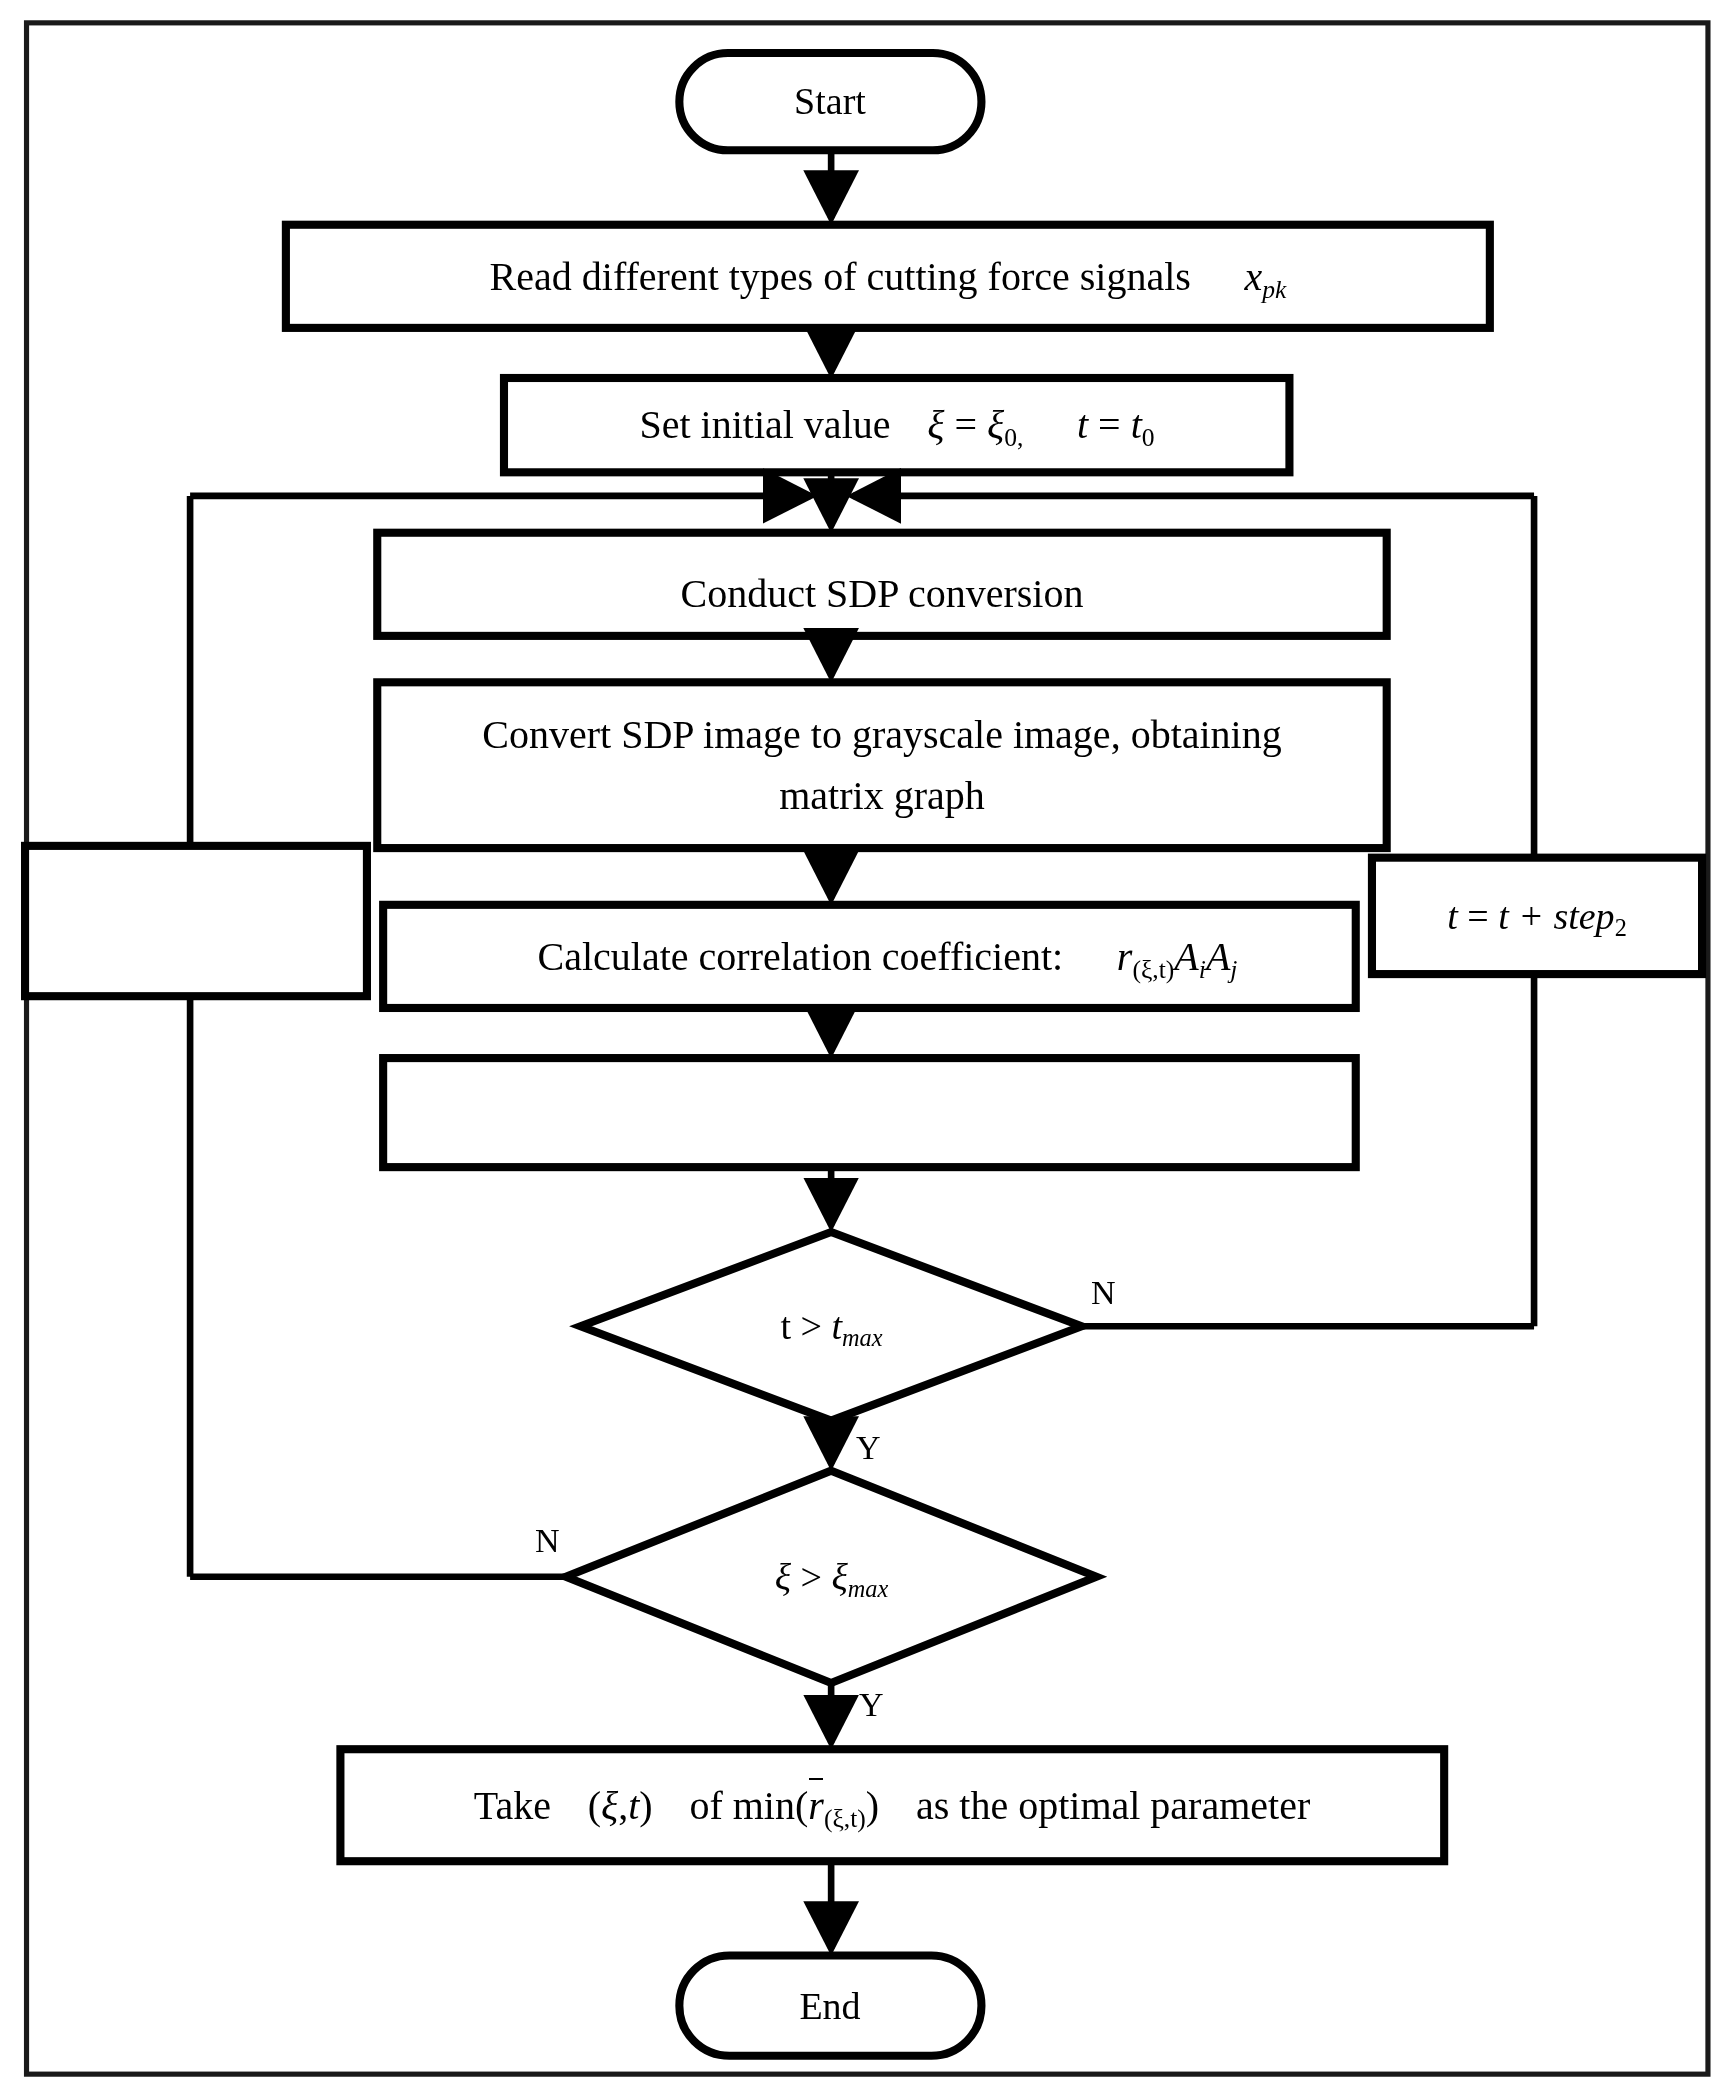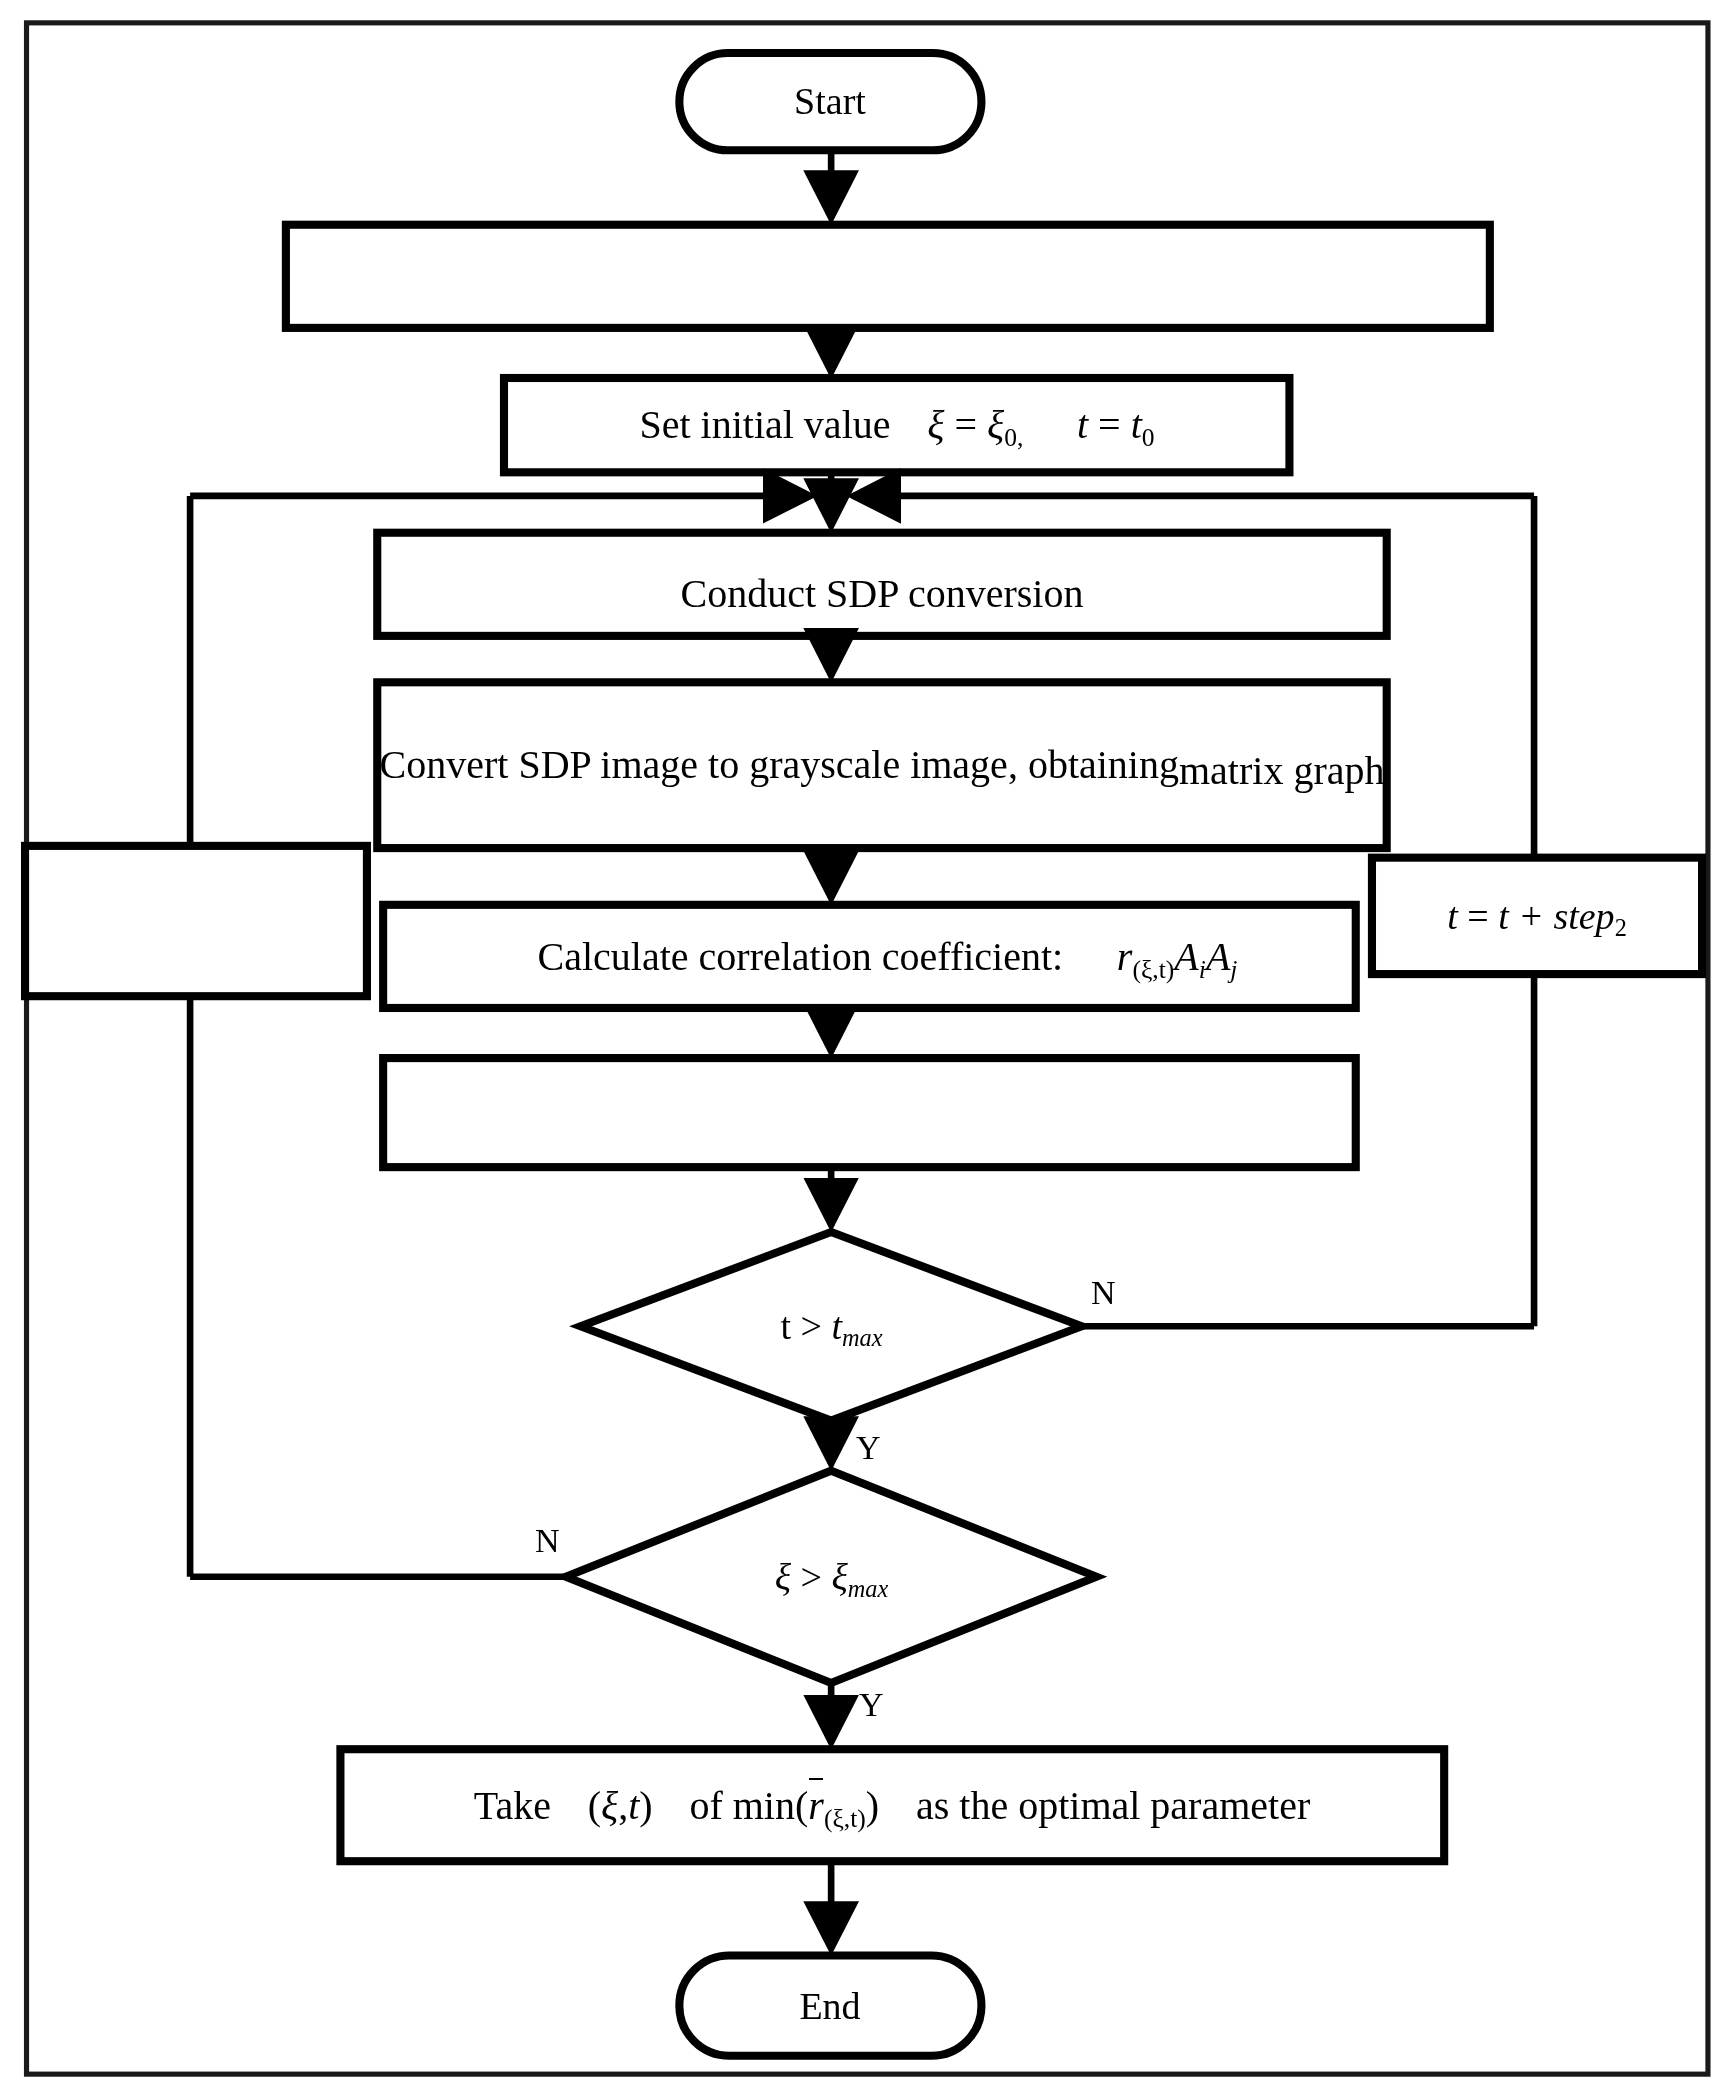--- a/index.html
+++ b/index.html
@@ -146,40 +146,47 @@
       <line x1="1128" y1="2284" x2="1128" y2="2365" marker-end="url(#arrow)"></line>
 
       <line x1="1128" y1="2526" x2="1128" y2="2645" marker-end="url(#arrow)"></line>
     </g>
   </svg>
 
   <div class="node-text t-term" style="left:679px;top:53px;width:302px;height:97px;">
     <span>Start</span>
   </div>
 
+  <div class="node-text t-proc" style="left:286px;top:225px;width:1204px;height:103px;">
+    <span>
+      <span>Read different types of cutting force signals</span>
+      <span class="sp"></span><span class="sp"></span>
+      <span class="mi">x</span><sub>pk</sub>
+    </span>
+  </div>
 
   <div class="node-text t-proc" style="left:504px;top:378px;width:786px;height:94px;">
     <span>
       <span>Set initial value</span>
       <span class="sp"></span>
       <span class="mi">ξ</span>
       <span class="mup">=</span>
       <span class="mi">ξ</span><sub class="upr">0,</sub>
       <span class="sp"></span><span class="sp"></span>
       <span class="mi">t</span>
       <span class="mup">=</span>
       <span class="mi">t</span><sub class="upr">0</sub>
     </span>
   </div>
 
   <div class="node-text t-proc" style="left:377px;top:542px;width:1010px;height:103px;">
     <span>Conduct SDP conversion</span>
   </div>
 
-  <div class="node-text t-proc" style="left:377px;top:682px;width:1010px;height:166px;flex-direction:row;">
+  <div class="node-text t-proc" style="left:377px;top:682px;width:1010px;height:166px;flex-direction:column;">
     <span>Convert SDP image to grayscale image, obtaining</span>
     <span style="margin-top:10.3px;">matrix graph</span>
   </div>
 
   <div class="node-text t-proc" style="left:401px;top:905px;width:973px;height:103px;">
     <span>
       <span>Calculate correlation coefficient:</span>
       <span class="sp"></span><span class="sp"></span>
       <span class="mi">r</span><sub class="upr">(ξ,t)</sub><span class="mi">A</span><sub>i</sub><span class="mi">A</span><sub>j</sub>
     </span>

